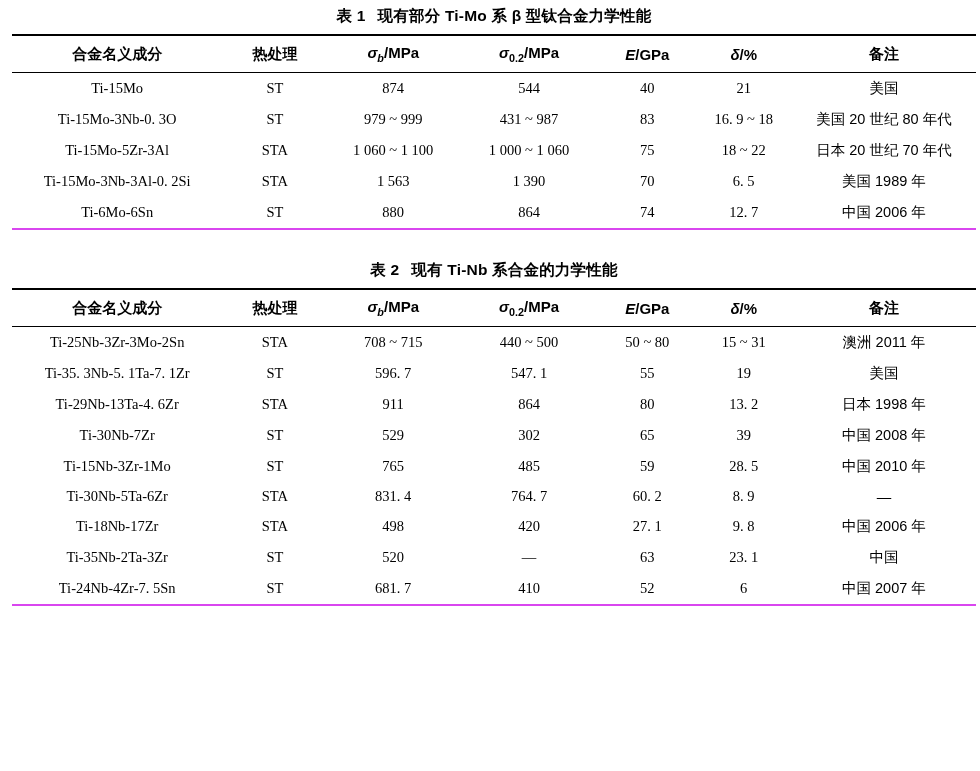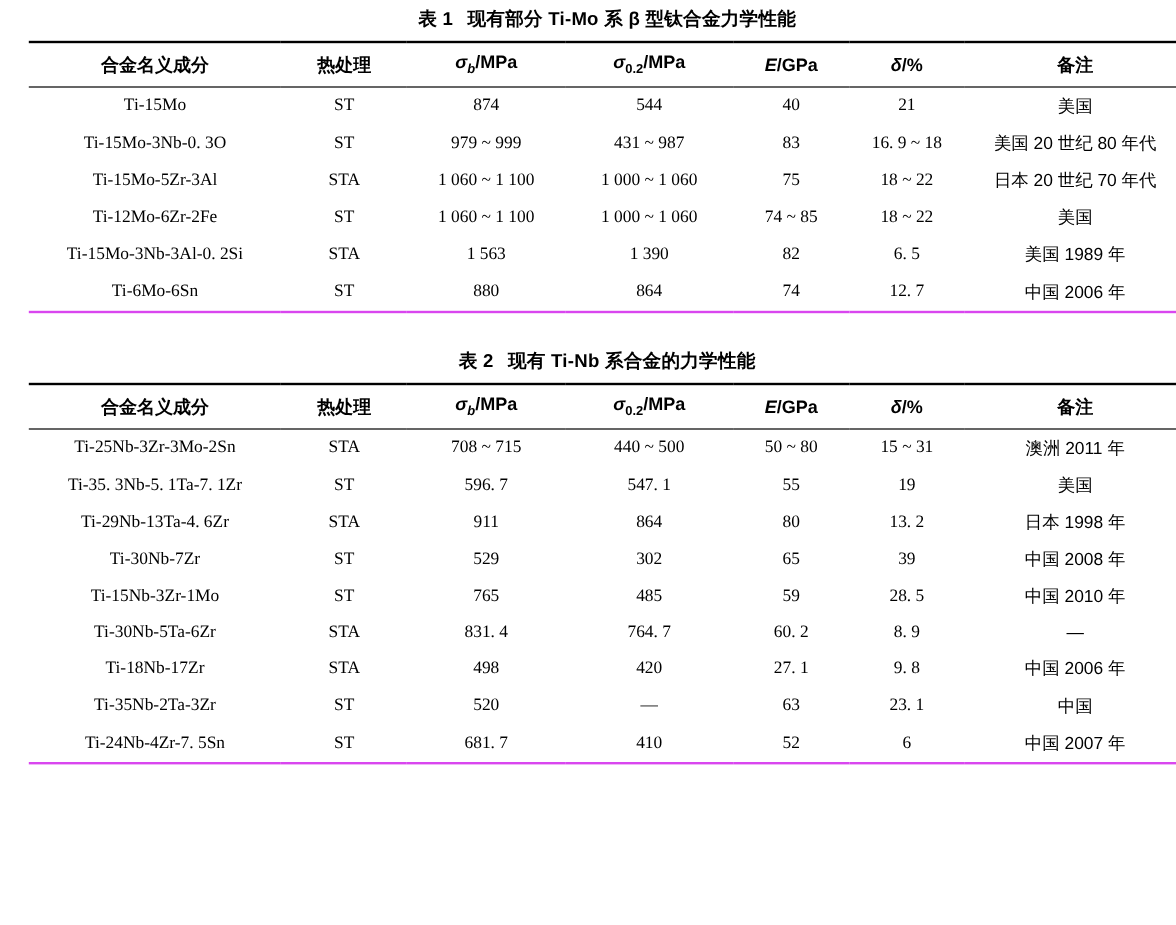--- a/index.html
+++ b/index.html
@@ -11,21 +11,21 @@
     width: 980px;
     height: 771px;
     font-family: "Liberation Serif", "DejaVu Serif", serif;
     color: #000000;
     overflow: hidden;
   }
   .page {
     width: 980px;
     height: 650px;
     box-sizing: border-box;
-    padding: 6px 8px 0 24px;
+    padding: 6px 8px 0 12px;
     position: relative;
   }
   .table-block {
     width: 964px;
     margin: 0 auto;
   }
   .table-caption {
     text-align: center;
     font-size: 15.5px;
     font-weight: bold;
@@ -148,34 +148,25 @@
         <tr>
           <td class="col-name">Ti-15Mo-5Zr-3Al</td>
           <td>STA</td>
           <td>1 060 ~ 1 100</td>
           <td>1 000 ~ 1 060</td>
           <td>75</td>
           <td>18 ~ 22</td>
           <td class="cjk">日本 20 世纪 70 年代</td>
         </tr>
         <tr>
-          <td class="col-name">Ti-12Mo-6Zr-2Fe</td>
-          <td>ST</td>
-          <td>1 060 ~ 1 100</td>
-          <td>1 000 ~ 1 060</td>
-          <td>74 ~ 85</td>
-          <td>18 ~ 22</td>
-          <td class="cjk">美国</td>
-        </tr>
-        <tr>
           <td class="col-name">Ti-15Mo-3Nb-3Al-0. 2Si</td>
           <td>STA</td>
           <td>1 563</td>
           <td>1 390</td>
-          <td>82</td>
+          <td>70</td>
           <td>6. 5</td>
           <td class="cjk">美国 1989 年</td>
         </tr>
         <tr>
           <td class="col-name">Ti-6Mo-6Sn</td>
           <td>ST</td>
           <td>880</td>
           <td>864</td>
           <td>74</td>
           <td>12. 7</td>

